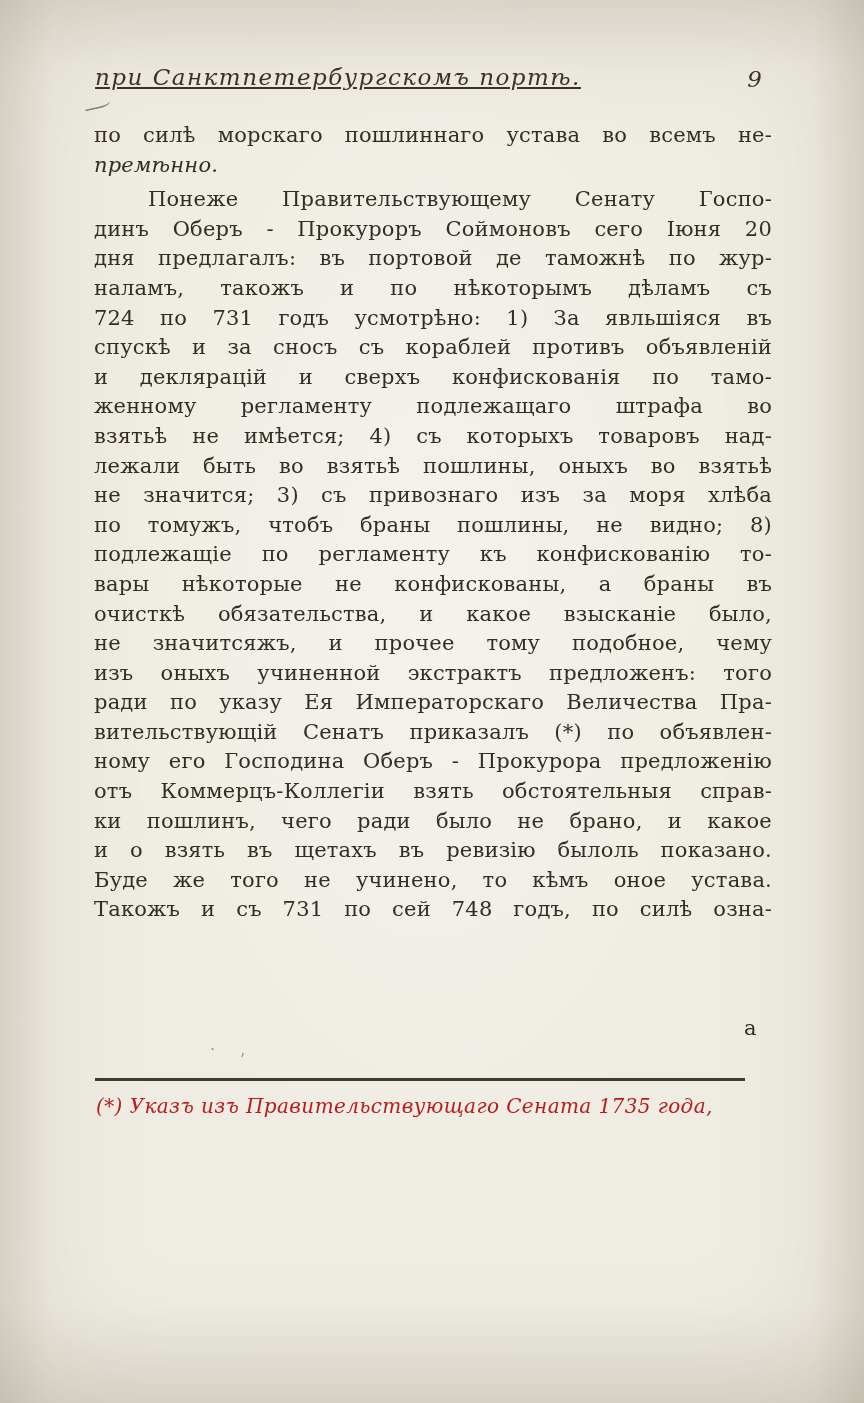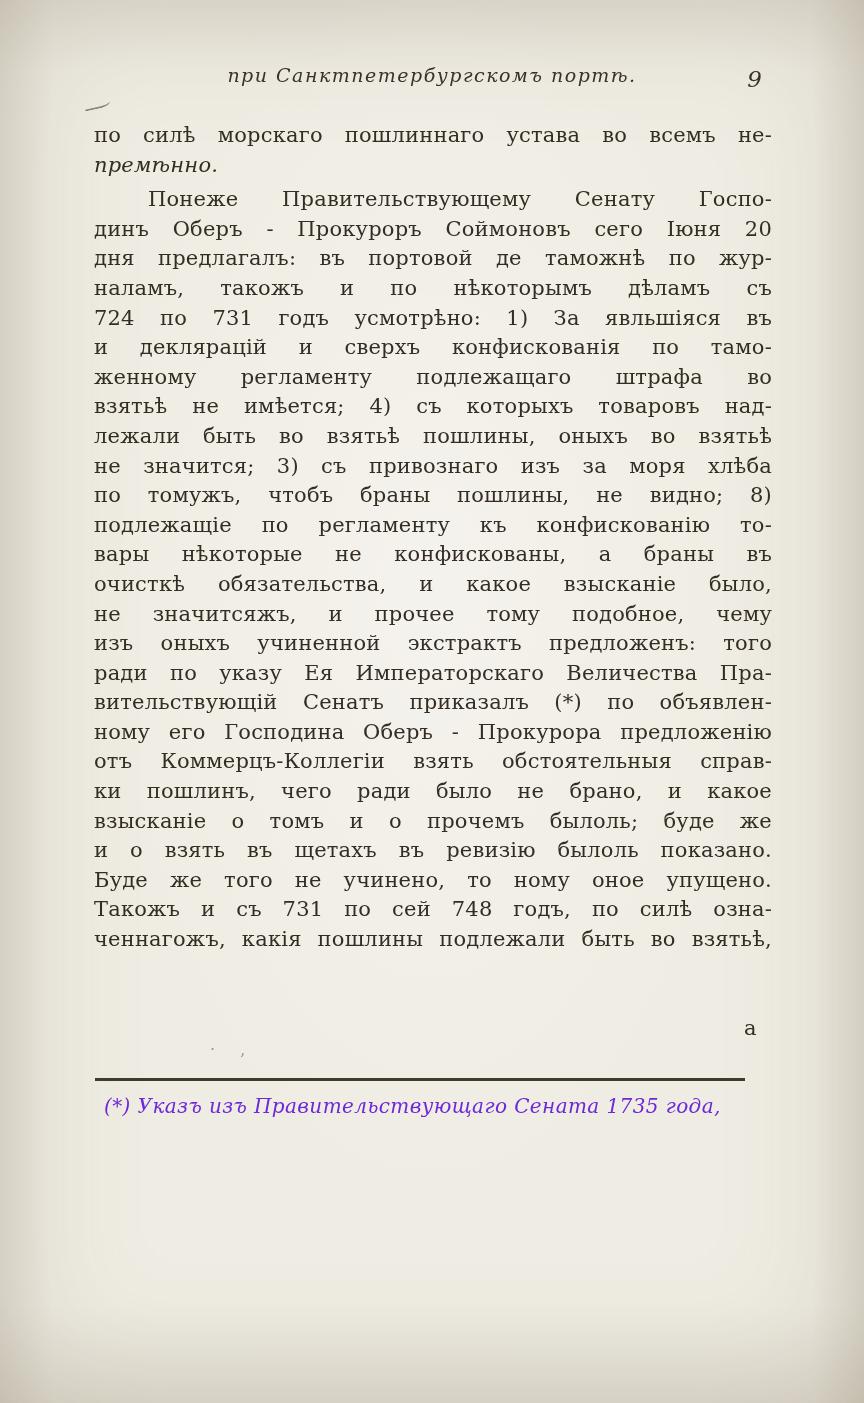--- a/index.html
+++ b/index.html
@@ -15,25 +15,26 @@
     position: absolute; inset: 0;
     background:
       radial-gradient(ellipse at 50% 42%, rgba(255,255,255,0.35) 0%, rgba(255,255,255,0) 55%),
       linear-gradient(90deg, rgba(120,105,80,0.10) 0%, rgba(0,0,0,0) 6%, rgba(0,0,0,0) 94%, rgba(120,105,80,0.12) 100%),
       linear-gradient(180deg, rgba(120,105,80,0.08) 0%, rgba(0,0,0,0) 5%, rgba(0,0,0,0) 93%, rgba(120,105,80,0.10) 100%);
     box-shadow: inset 0 0 140px rgba(110,95,70,0.22);
     pointer-events: none;
   }
   .running-header {
     position: absolute; top: 64px; left: 95px; right: 95px;
-    text-align: center;
+    text-align: left;
     font-style: italic;
-    font-size: 19px;
+    font-size: 23px;
     letter-spacing: 1.5px;
     color: #3a3128;
+    text-decoration: underline;
   }
   .page-number {
     position: absolute; top: 66px; right: 102px;
     font-size: 23px; font-style: italic;
     color: #3a3128;
   }
   .artifact-stroke {
     position: absolute; top: 99px; left: 84px;
     width: 26px; height: 8px;
     border-bottom: 2px solid rgba(60,50,40,0.55);
@@ -64,27 +65,27 @@
   .catchword {
     position: absolute; top: 1016px; left: 744px;
     font-size: 21px;
   }
   .footnote-rule {
     position: absolute; top: 1078px; left: 95px;
     width: 650px; height: 0;
     border-top: 3px solid #423a2f;
   }
   .footnote {
-    position: absolute; top: 1092px; left: 104px;
+    position: absolute; top: 1092px; left: 96px;
     width: 620px;
     font-style: italic;
     font-size: 20px;
     line-height: 28px;
     letter-spacing: 0.4px;
-    color: #6d28d9;
+    color: #b91c1c;
   }
   .footnote .fn-line.fn-indent { padding-left: 30px; }
 </style>
 </head>
 <body>
 
 <div class="paper"></div>
 
 <div class="running-header">при Санктпетербургскомъ портѣ.</div>
 
@@ -96,41 +97,40 @@
     <div class="paragraph">
       <div class="line">по силѣ морскаго пошлиннаго устава во всемъ не-</div>
       <div class="line no-just">премѣнно.</div>
     </div>
     <div class="paragraph">
       <div class="line indent">Понеже Правительствующему Сенату Госпо-</div>
       <div class="line">динъ Оберъ - Прокуроръ Соймоновъ сего Іюня 20</div>
       <div class="line">дня предлагалъ: въ портовой де таможнѣ по жур-</div>
       <div class="line">наламъ, такожъ и по нѣкоторымъ дѣламъ съ</div>
       <div class="line">724 по 731 годъ усмотрѣно: 1) За явльшіяся въ</div>
+      <div class="line">спускѣ и за сносъ съ кораблей противъ объявленій</div>
       <div class="line">и деклярацій и сверхъ конфискованія по тамо-</div>
       <div class="line">женному регламенту подлежащаго штрафа во</div>
       <div class="line">взятьѣ не имѣется; 4) съ которыхъ товаровъ над-</div>
       <div class="line">лежали быть во взятьѣ пошлины, оныхъ во взятьѣ</div>
       <div class="line">не значится; 3) съ привознаго изъ за моря хлѣба</div>
       <div class="line">по томужъ, чтобъ браны пошлины, не видно; 8)</div>
       <div class="line">подлежащіе по регламенту къ конфискованію то-</div>
       <div class="line">вары нѣкоторые не конфискованы, а браны въ</div>
       <div class="line">очисткѣ обязательства, и какое взысканіе было,</div>
       <div class="line">не значитсяжъ, и прочее тому подобное, чему</div>
       <div class="line">изъ оныхъ учиненной экстрактъ предложенъ: того</div>
       <div class="line">ради по указу Ея Императорскаго Величества Пра-</div>
       <div class="line">вительствующій Сенатъ приказалъ (*) по объявлен-</div>
       <div class="line">ному его Господина Оберъ - Прокурора предложенію</div>
       <div class="line">отъ Коммерцъ-Коллегіи взять обстоятельныя справ-</div>
       <div class="line">ки пошлинъ, чего ради было не брано, и какое</div>
-      <div class="line">взысканіе о томъ и о прочемъ былоль; буде же</div>
       <div class="line">и о взять въ щетахъ въ ревизію былоль показано.</div>
-      <div class="line">Буде же того не учинено, то ному оное упущено.</div>
+      <div class="line">Буде же того не учинено, то кѣмъ оное устава.</div>
       <div class="line">Такожъ и съ 731 по сей 748 годъ, по силѣ озна-</div>
-      <div class="line">ченнагожъ, какія пошлины подлежали быть во взятьѣ,</div>
     </div>
   </div>
 
 <div class="catchword">а</div>
 
 <div class="artifact-specks">· ,</div>
 
 <div class="footnote-rule"></div>
 
 <div class="footnote">

